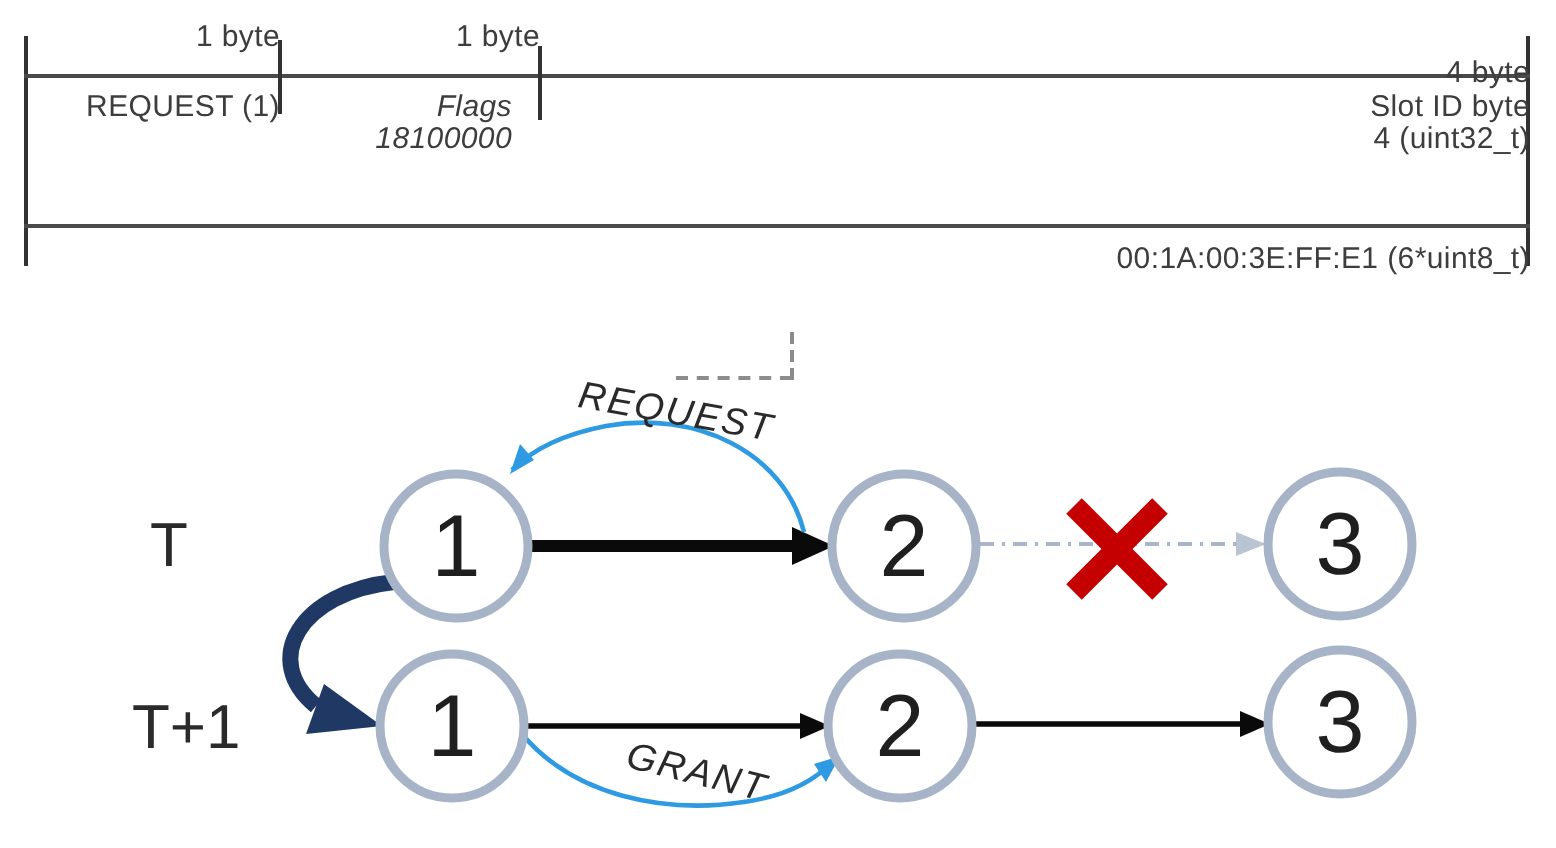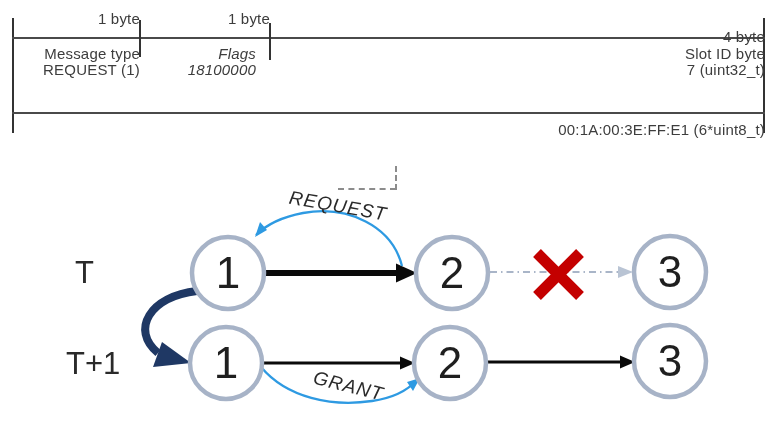--- a/index.html
+++ b/index.html
@@ -30,30 +30,29 @@
     <div class="abs rule" style="left:12px;top:37px;width:753px;height:2px;"></div>
     <div class="abs rule" style="left:12px;top:112px;width:753px;height:2px;"></div>
     <div class="abs tick" style="left:139px;top:20px;width:2px;height:37px;"></div>
     <div class="abs tick" style="left:269px;top:23px;width:2px;height:37px;"></div>
 
     <div class="abs lbl" style="left:12px;top:11px;width:128px;">1 byte</div>
     <div class="abs lbl" style="left:140px;top:11px;width:130px;">1 byte</div>
     <div class="abs lbl" style="left:270px;top:11px;width:495px;margin-top:18px;">4 byte</div>
 
     <div class="abs lbl" style="left:12px;top:46px;width:128px;">
-      <div>Message type</div>
       <div>REQUEST (1)</div>
     </div>
     <div class="abs lbl" style="left:126px;top:46px;width:130px;font-style:italic;">
       <div>Flags</div>
       <div>18100000</div>
     </div>
     <div class="abs lbl" style="left:270px;top:46px;width:495px;">
       <div>Slot ID byte</div>
-      <div>7 (uint32_t)</div>
+      <div>4 (uint32_t)</div>
     </div>
 
     <div class="abs lbl" style="left:12px;top:121px;width:753px;line-height:17px;">
       <div>00:1A:00:3E:FF:E1 (6*uint8_t)</div>
     </div>
 
     <div class="abs dashv" style="left:395px;top:166px;width:0;height:24px;"></div>
     <div class="abs dashh" style="left:338px;top:188px;width:58px;height:0;"></div>
   </div>
 

